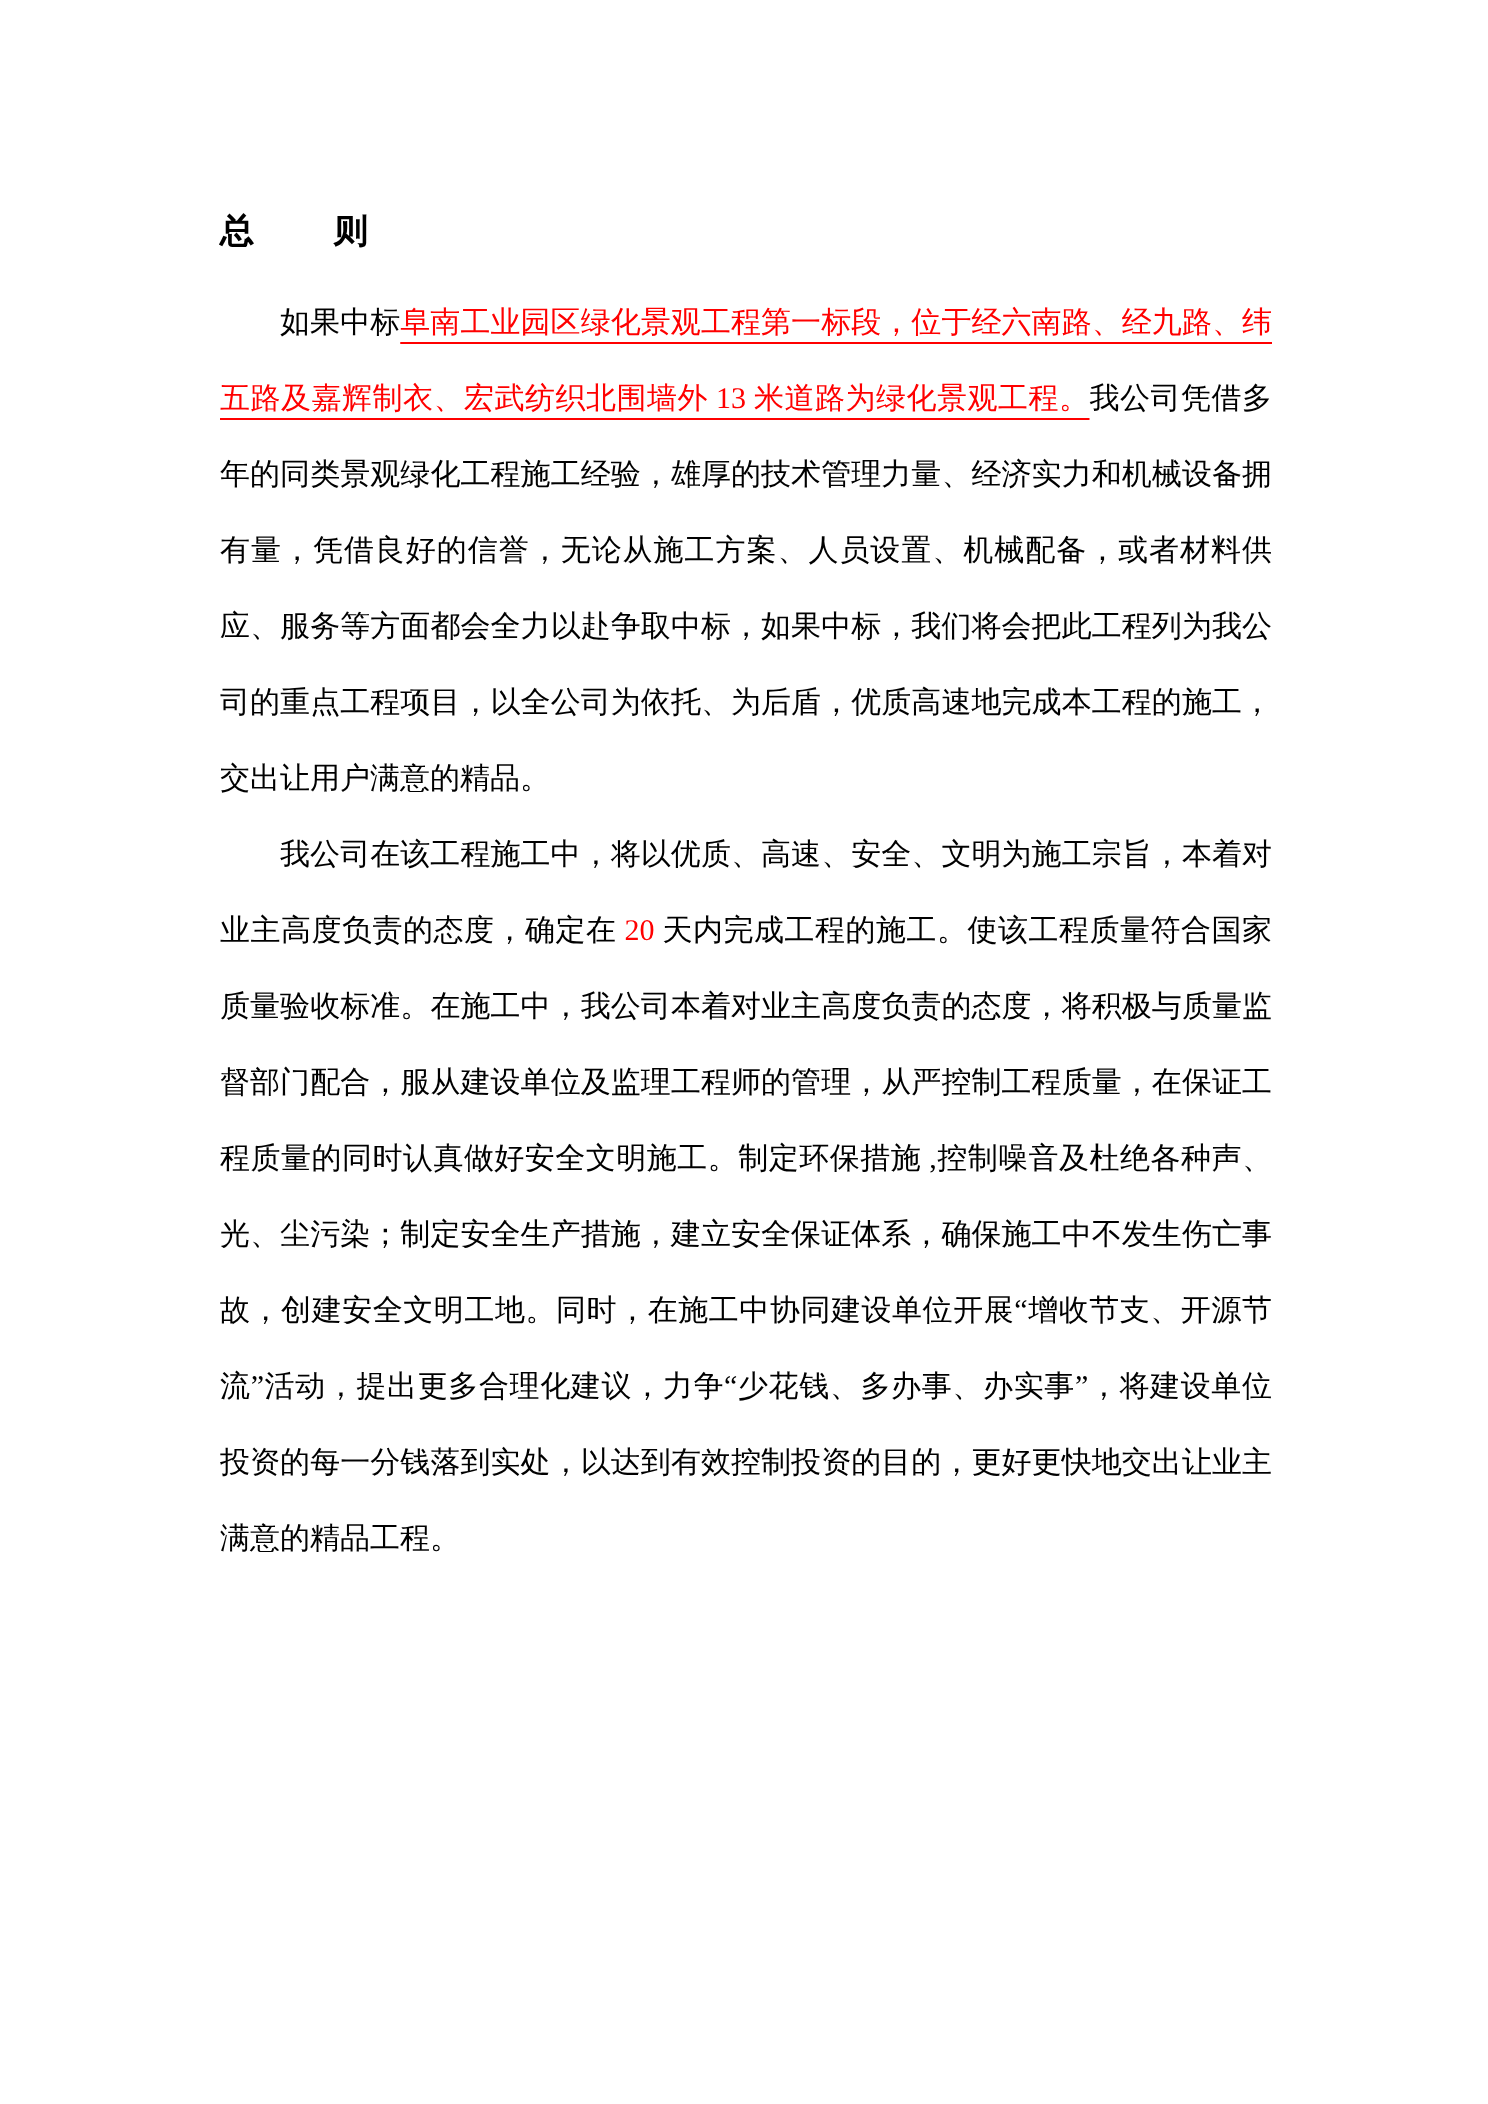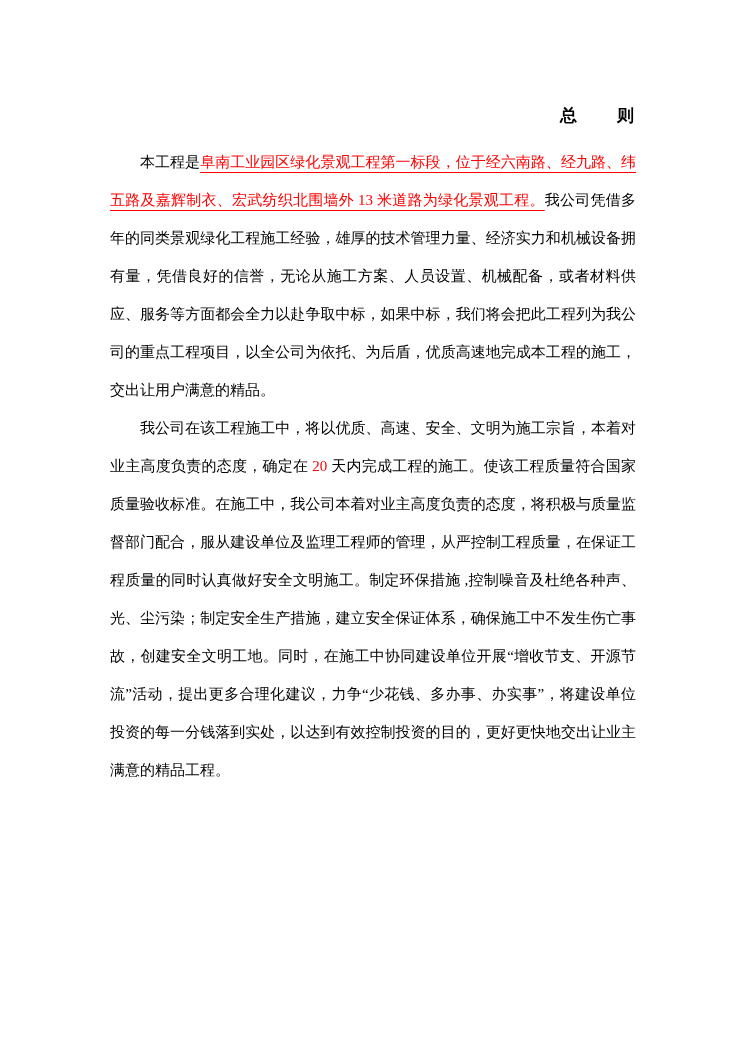--- a/index.html
+++ b/index.html
@@ -14,21 +14,21 @@
     margin: 0 auto;
     background: #ffffff;
     font-family: "Liberation Serif", serif;
     color: #000000;
     box-sizing: border-box;
     padding: 103px 108px 40px 110px;
     overflow: hidden;
   }
   .doc-title {
     margin: 0 0 14px 0;
-    text-align: right;
+    text-align: left;
     font-size: 17px;
     font-weight: bold;
     line-height: 26px;
     letter-spacing: 2px;
     white-space: pre;
   }
   .doc-body {
     font-size: 15px;
     line-height: 38px;
     text-align: justify;
@@ -48,16 +48,16 @@
     text-decoration: underline;
     text-underline-offset: 5px;
   }
 </style>
 </head>
 <body>
 
 <div class="page">
   <h1 class="doc-title">总　　则</h1>
   <div class="doc-body" id="doc-body">
-      <p class="para"><span class="run">本工程是</span><span class="run red underline">阜南工业园区绿化景观工程第一标段，位于经六南路、经九路、纬五路及嘉辉制衣、宏武纺织北围墙外 13 米道路为绿化景观工程。</span><span class="run">我公司凭借多年的同类景观绿化工程施工经验，雄厚的技术管理力量、经济实力和机械设备拥有量，凭借良好的信誉，无论从施工方案、人员设置、机械配备，或者材料供应、服务等方面都会全力以赴争取中标，如果中标，我们将会把此工程列为我公司的重点工程项目，以全公司为依托、为后盾，优质高速地完成本工程的施工，交出让用户满意的精品。</span></p>
+      <p class="para"><span class="run">如果中标</span><span class="run red underline">阜南工业园区绿化景观工程第一标段，位于经六南路、经九路、纬五路及嘉辉制衣、宏武纺织北围墙外 13 米道路为绿化景观工程。</span><span class="run">我公司凭借多年的同类景观绿化工程施工经验，雄厚的技术管理力量、经济实力和机械设备拥有量，凭借良好的信誉，无论从施工方案、人员设置、机械配备，或者材料供应、服务等方面都会全力以赴争取中标，如果中标，我们将会把此工程列为我公司的重点工程项目，以全公司为依托、为后盾，优质高速地完成本工程的施工，交出让用户满意的精品。</span></p>
       <p class="para"><span class="run">我公司在该工程施工中，将以优质、高速、安全、文明为施工宗旨，本着对业主高度负责的态度，确定在 </span><span class="run red">20</span><span class="run"> 天内完成工程的施工。使该工程质量符合国家质量验收标准。在施工中，我公司本着对业主高度负责的态度，将积极与质量监督部门配合，服从建设单位及监理工程师的管理，从严控制工程质量，在保证工程质量的同时认真做好安全文明施工。制定环保措施 ,控制噪音及杜绝各种声、光、尘污染；制定安全生产措施，建立安全保证体系，确保施工中不发生伤亡事故，创建安全文明工地。同时，在施工中协同建设单位开展“增收节支、开源节流”活动，提出更多合理化建议，力争“少花钱、多办事、办实事”，将建设单位投资的每一分钱落到实处，以达到有效控制投资的目的，更好更快地交出让业主满意的精品工程。</span></p>
     </div>
 </div>
 
 </body></html>

